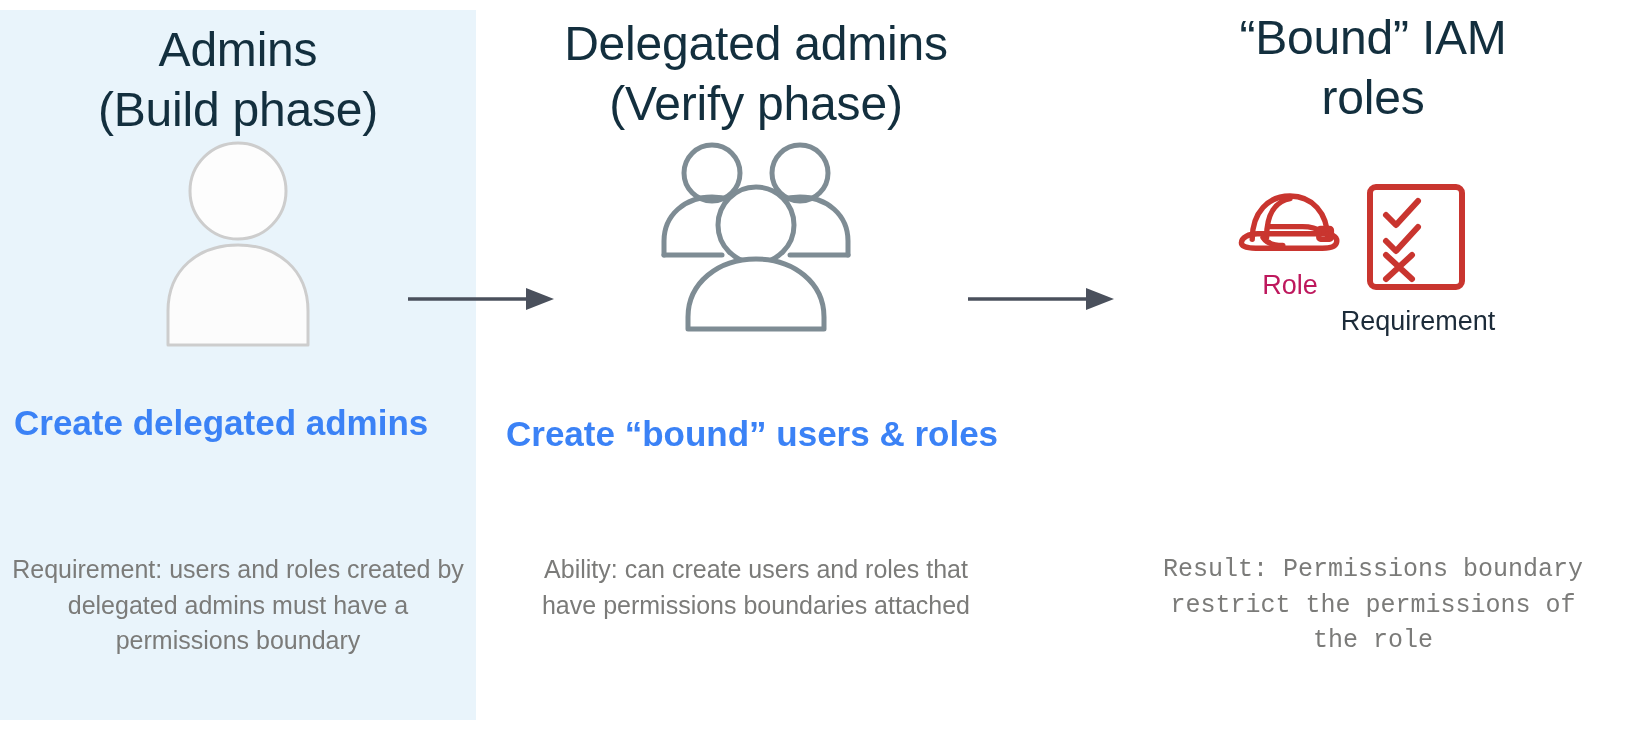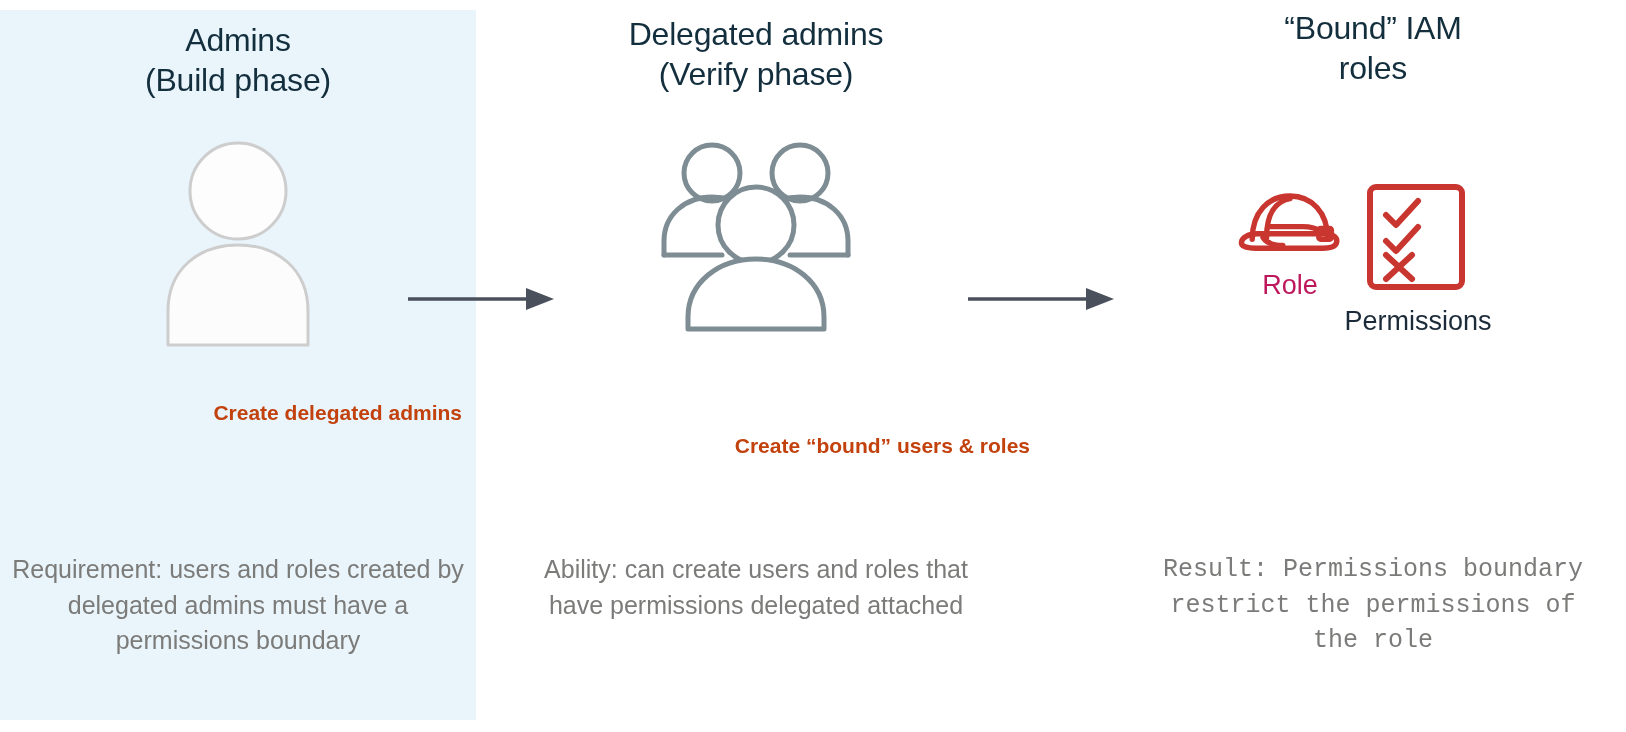--- a/index.html
+++ b/index.html
@@ -42,21 +42,21 @@
   .col-2 { left: 476px;  width: 560px; }
   .col-3 { left: 1078px; width: 590px; }
 
   
   .col-heading {
     position: absolute;
     left: 0;
     right: 0;
     text-align: center;
     color: #132f3e;
-    font-size: 32px;
+    font-size: 48px;
     line-height: 1.26;
     font-weight: 400;
     letter-spacing: -0.2px;
     white-space: pre-line;
   }
   .col-1 .col-heading { top: 20px; padding: 0 20px; }
   .col-2 .col-heading { top: 14px; padding: 0 20px; }
   .col-3 .col-heading { top: 8px;  padding: 0 60px; }
 
   
@@ -70,29 +70,29 @@
   }
   .col-1 .icon-area { top: 140px; height: 210px; }
   .col-2 .icon-area { top: 132px; height: 210px; }
   .col-3 .icon-area { top: 185px; height: 175px; }
 
   
   .bold-line {
     position: absolute;
     left: 0;
     right: 0;
-    text-align: right;
-    color: #c2410c;
+    text-align: left;
+    color: #3b82f6;
     font-weight: bold;
-    font-size: 21px;
+    font-size: 35px;
     line-height: 1.45;
     white-space: pre-line;
   }
   .col-1 .bold-line { top: 398px; padding: 0 14px; }
-  .col-2 .bold-line { top: 431px; padding: 0 6px; }
+  .col-2 .bold-line { top: 409px; padding: 0 30px; }
   .col-3 .bold-line { top: 410px; padding: 0 78px; }
 
   
   .desc-line {
     position: absolute;
     left: 0;
     right: 0;
     text-align: center;
     color: #7b7b79;
     font-size: 25px;
@@ -200,21 +200,21 @@
         <circle cx="144" cy="36" r="28"></circle>
         <path d="M192 118 L192 104 C192 78 171 60 144 60 C131 60 119 64 110 71"></path>
         <path d="M192 118 L134 118"></path>
 
         <circle cx="100" cy="88" r="38" fill="#ffffff"></circle>
         <path d="M32 192 L32 180 C32 146 62 122 100 122 C138 122 168 146 168 180 L168 192 Z" fill="#ffffff"></path>
       </svg>
     </div>
 
     <div class="bold-line">Create “bound” users &amp; roles</div>
-    <div class="desc-line">Ability: can create users and roles that have permissions delegated attached</div>
+    <div class="desc-line">Ability: can create users and roles that have permissions boundaries attached</div>
   </div>
 
   <div class="arrow arrow-2">
     <svg width="152" height="32" viewBox="0 0 152 32">
       <line x1="4" y1="16" x2="126" y2="16" stroke="#4a505c" stroke-width="3.5"></line>
       <polygon points="122,5 150,16 122,27" fill="#4a505c"></polygon>
     </svg>
   </div>
 
   <div class="col col-3">
@@ -236,20 +236,20 @@
 
         <div class="role-label">Role</div>
 
         <svg class="perm-box" viewBox="0 0 100 108" fill="none" stroke="#c9352f" stroke-width="6" stroke-linecap="round" stroke-linejoin="round">
           <rect x="4" y="4" width="92" height="100" rx="6"></rect>
           <polyline points="20,32 30,42 52,18"></polyline>
           <polyline points="20,58 30,68 52,44"></polyline>
           <path d="M20 72 L46 96 M46 72 L20 96"></path>
         </svg>
 
-        <div class="perm-label">Permissions</div>
+        <div class="perm-label">Requirement</div>
       </div>
     </div>
 
     <div class="desc-line">Result: Permissions boundary restrict the permissions of the role</div>
   </div>
 
 </div>
 
 </body></html>

